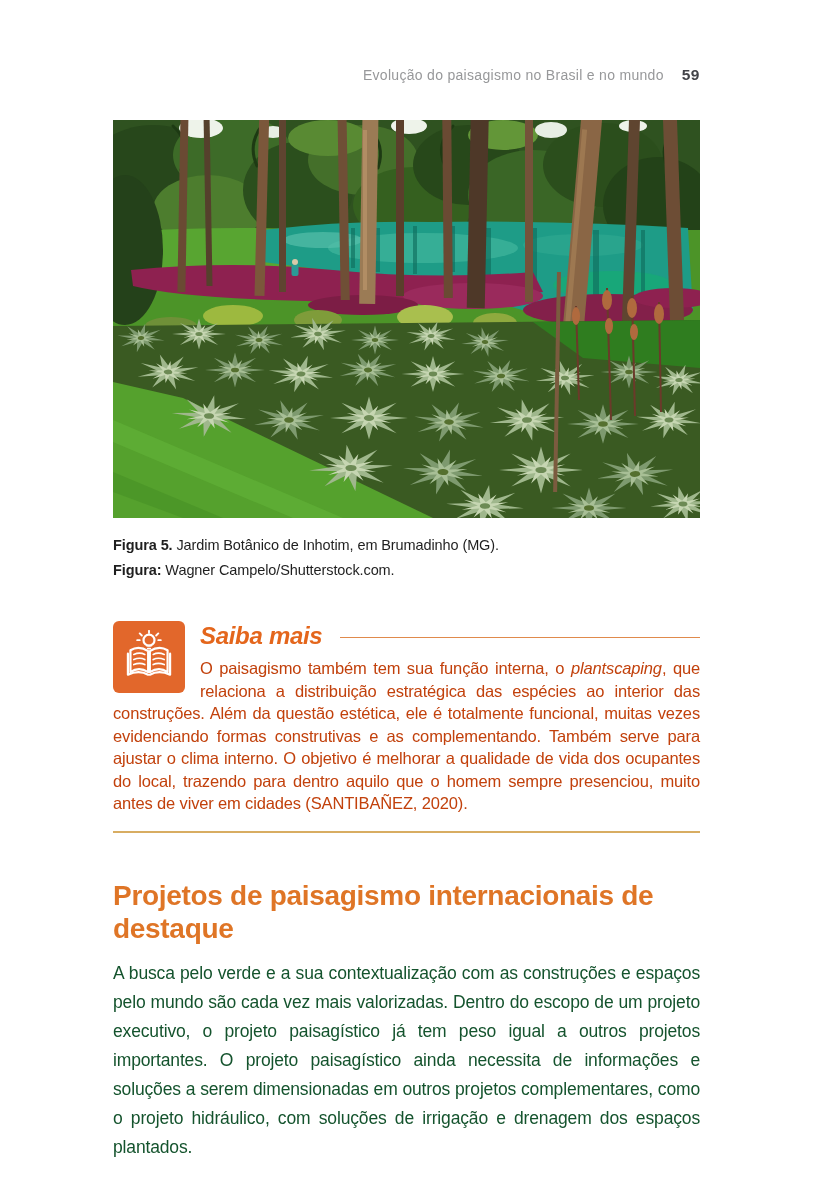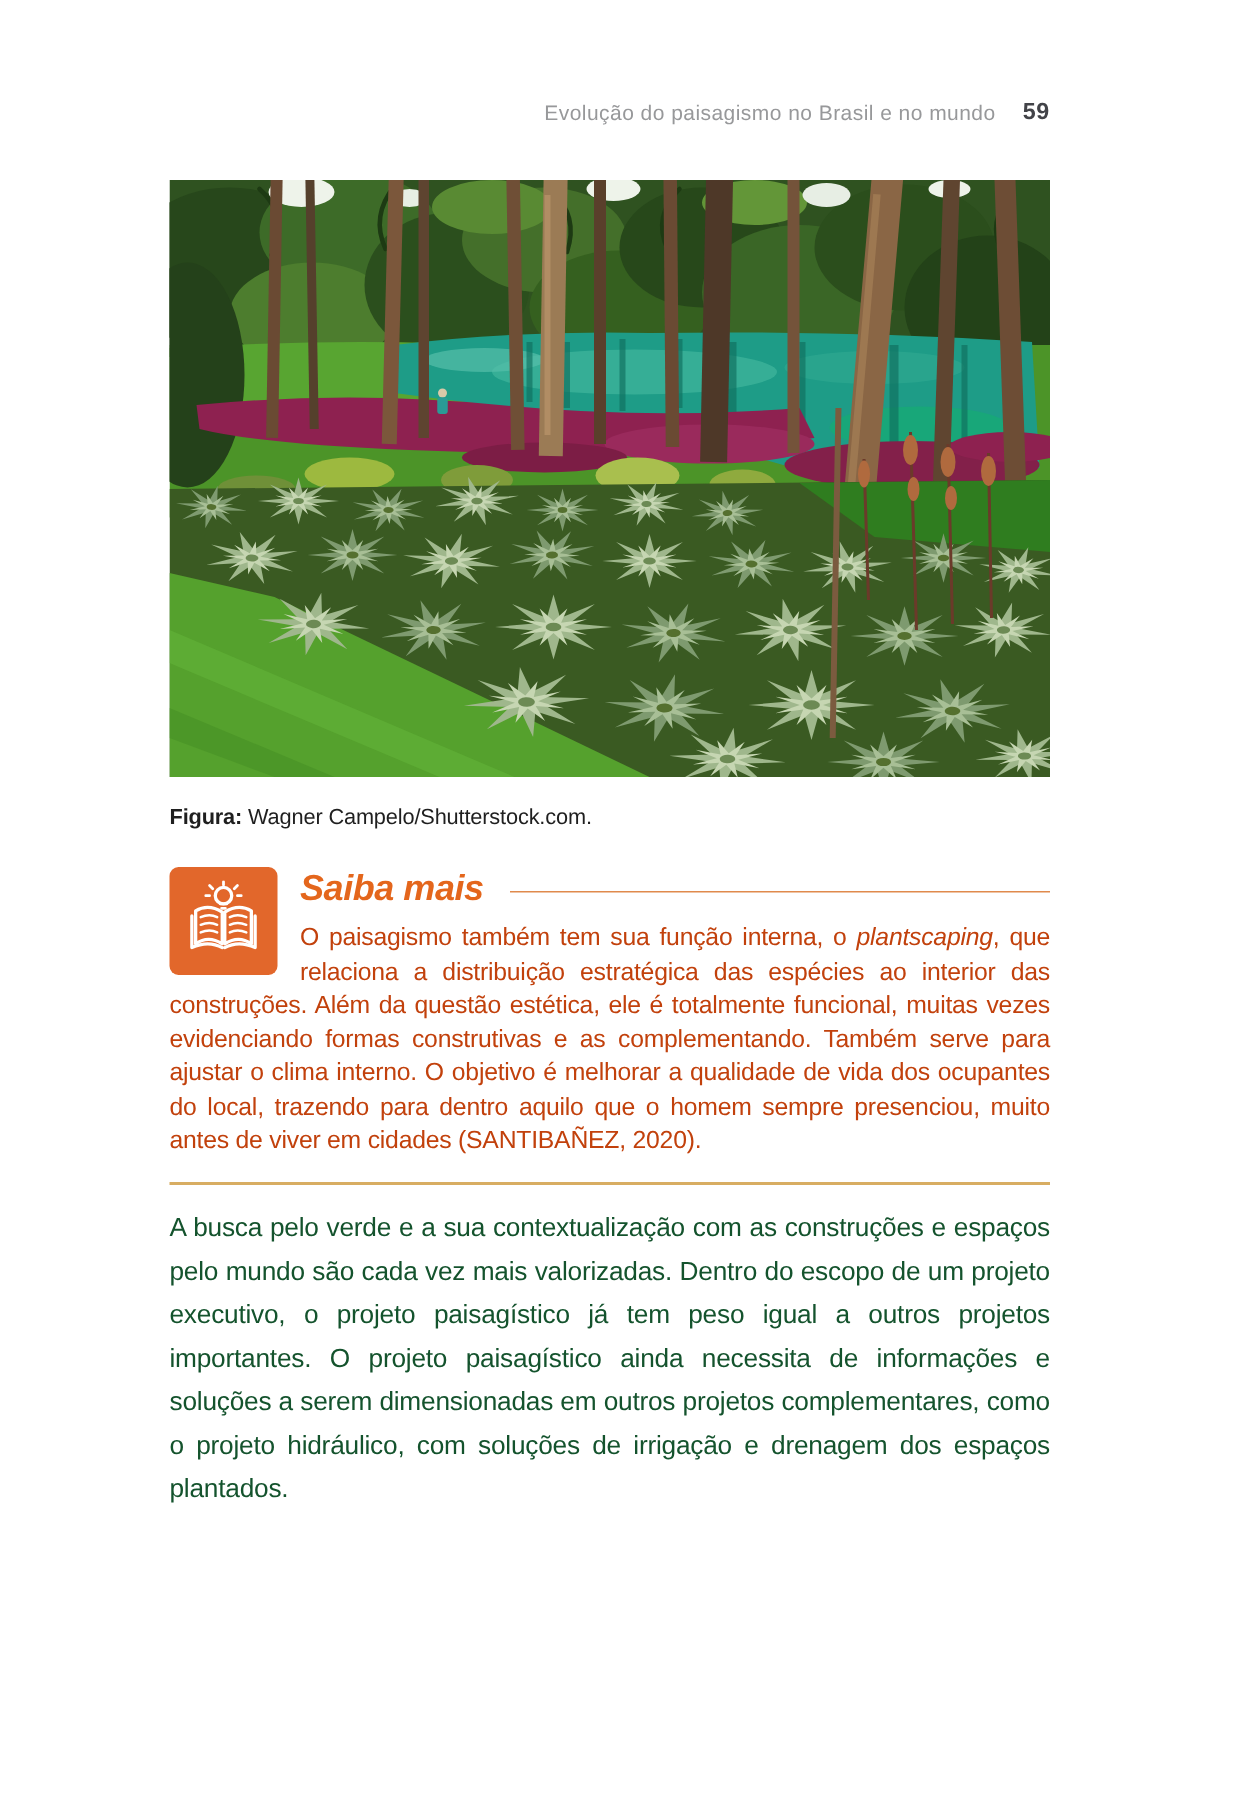--- a/index.html
+++ b/index.html
@@ -22,21 +22,21 @@
     font-weight:bold;color:#424348;font-size:15.5px;margin-left:18px;letter-spacing:.5px;
   }
   
   .figure-wrap{margin-top:36px;}
   .figure-wrap svg{display:block;}
   .figure-caption{
     margin-top:15px;font-size:14.5px;line-height:25px;color:#1f1f1f;letter-spacing:-.1px;
   }
   .figure-caption b{font-weight:bold;}
   
-  .saiba{margin-top:20px;}
+  .saiba{margin-top:38px;}
   .saiba-icon{
     float:left;width:72px;height:72px;border-radius:6px;background:#e2672b;
     margin-right:15px;display:flex;align-items:center;justify-content:center;
   }
   .saiba-titlerow{display:flex;align-items:center;height:30px;}
   .saiba-title{
     font-size:24px;font-weight:bold;font-style:italic;color:#e4661c;letter-spacing:-.3px;
     white-space:nowrap;
   }
   .saiba-rule{flex:1;height:0;border-top:1.6px solid #e08a4c;margin-left:18px;margin-top:2px;}
@@ -228,20 +228,21 @@
         <ellipse cx="494" cy="180" rx="5" ry="10"></ellipse>
           <ellipse cx="519" cy="188" rx="5" ry="10"></ellipse>
         <ellipse cx="546" cy="194" rx="5" ry="10"></ellipse>
           <ellipse cx="463" cy="196" rx="4" ry="9"></ellipse>
         <ellipse cx="496" cy="206" rx="4" ry="8"></ellipse>
           <ellipse cx="521" cy="212" rx="4" ry="8"></ellipse>
       </g>
     </svg>
 
     <div class="figure-caption">
+      <div><b>Figura 5.</b><span> Jardim Botânico de Inhotim, em Brumadinho (MG).</span></div>
       <div><b>Figura:</b><span> Wagner Campelo/Shutterstock.com.</span></div>
     </div>
   </div>
 
   <div class="saiba">
     <div class="saiba-icon">
       <svg width="54" height="54" viewBox="0 0 64 64" aria-hidden="true">
         <g stroke="#ffffff" stroke-width="2.6" fill="none" stroke-linecap="round" stroke-linejoin="round">
 
           <path d="M10,24 Q20,18 31,25 L31,50 Q20,43 10,50 Z"></path>
@@ -259,15 +260,16 @@
       </svg>
     </div>
     <div class="saiba-titlerow">
       <span class="saiba-title">Saiba mais</span>
       <span class="saiba-rule"></span>
     </div>
     <p class="saiba-text"><span>O paisagismo também tem sua função interna, o </span><em>plantscaping</em><span>, que relaciona a distribuição estratégica das espécies ao interior das construções. Além da questão estética, ele é totalmente funcional, muitas vezes evidenciando formas construtivas e as complementando. Também serve para ajustar o clima interno. O objetivo é melhorar a qualidade de vida dos ocupantes do local, trazendo para dentro aquilo que o homem sempre presenciou, muito antes de viver em cidades (SANTIBAÑEZ, 2020).</span></p>
     <hr class="section-divider">
   </div>
 
+  <h2 class="section-heading">Projetos de paisagismo internacionais de destaque</h2>
   <p class="section-paragraph">A busca pelo verde e a sua contextualização com as construções e espaços pelo mundo são cada vez mais valorizadas. Dentro do escopo de um projeto executivo, o projeto paisagístico já tem peso igual a outros projetos importantes. O projeto paisagístico ainda necessita de informações e soluções a serem dimensionadas em outros projetos complementares, como o projeto hidráulico, com soluções de irrigação e drenagem dos espaços plantados.</p>
 
 </div>
 
 </body></html>

